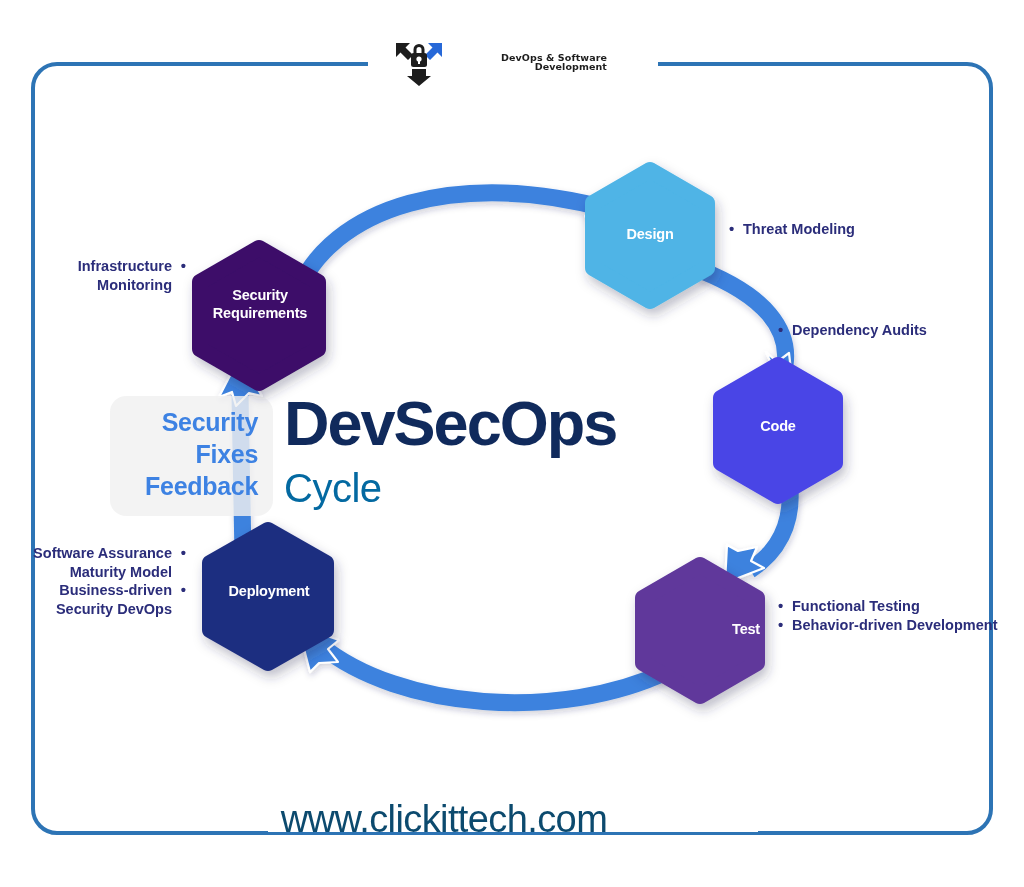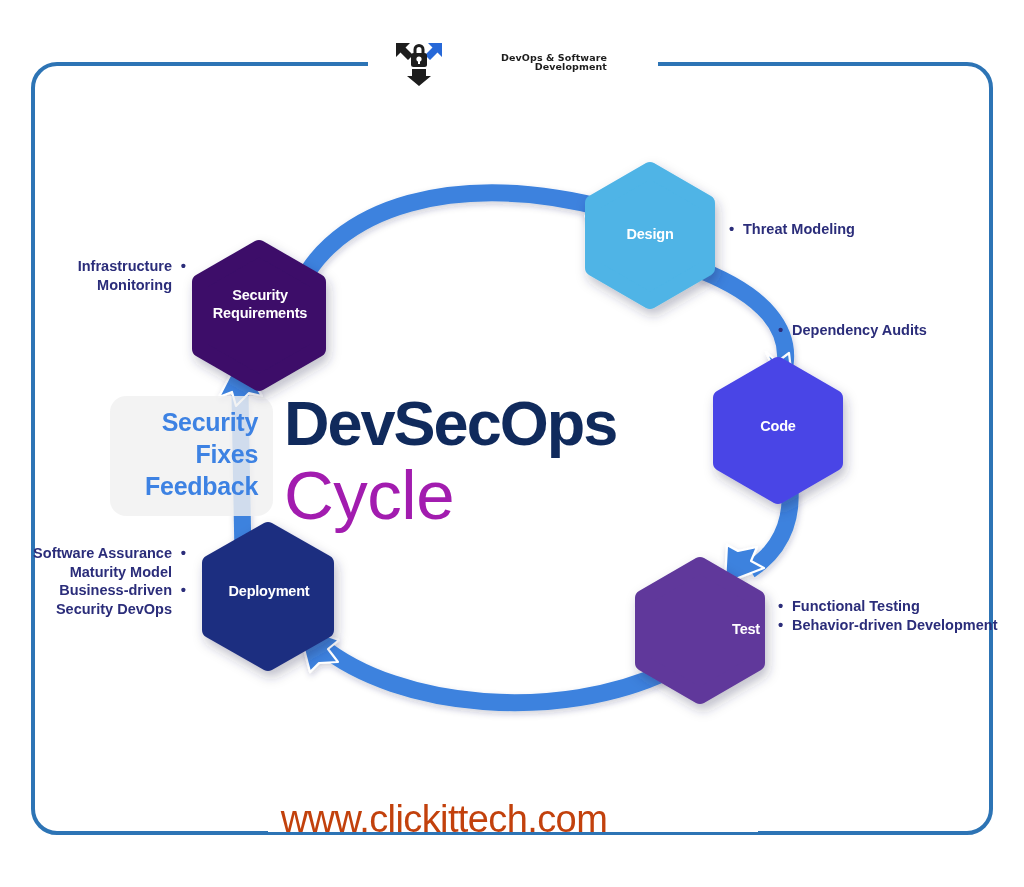--- a/index.html
+++ b/index.html
@@ -97,26 +97,26 @@
     text-align: left;
   }
   .title-main {
     font-size: 63px;
     font-weight: bold;
     color: #102A5C;
     letter-spacing: -2px;
     line-height: 1;
   }
   .title-sub {
-    font-size: 69px;
+    font-size: 40px;
     font-weight: 300;
-    color: #a21caf;
+    color: #0369a1;
     letter-spacing: -0.5px;
     line-height: 1.08;
-    margin-top: 4px;
+    margin-top: 12px;
   }
 
   
   .anno {
     position: absolute;
     color: #2B2D7A;
     font-size: 14.5px;
     font-weight: bold;
     line-height: 1.28;
   }
@@ -167,21 +167,21 @@
 
   
   .footer-url {
     position: absolute;
     left: 0;
     top: 798px;
     width: 888px;
     text-align: center;
     font-size: 38px;
     font-weight: 400;
-    color: #c2410c;
+    color: #0c4a6e;
     letter-spacing: -0.6px;
   }
 </style>
 </head>
 <body>
 
 <div id="poster">
 
   <div class="frame"></div>
   <div class="frame-gap top"></div>

